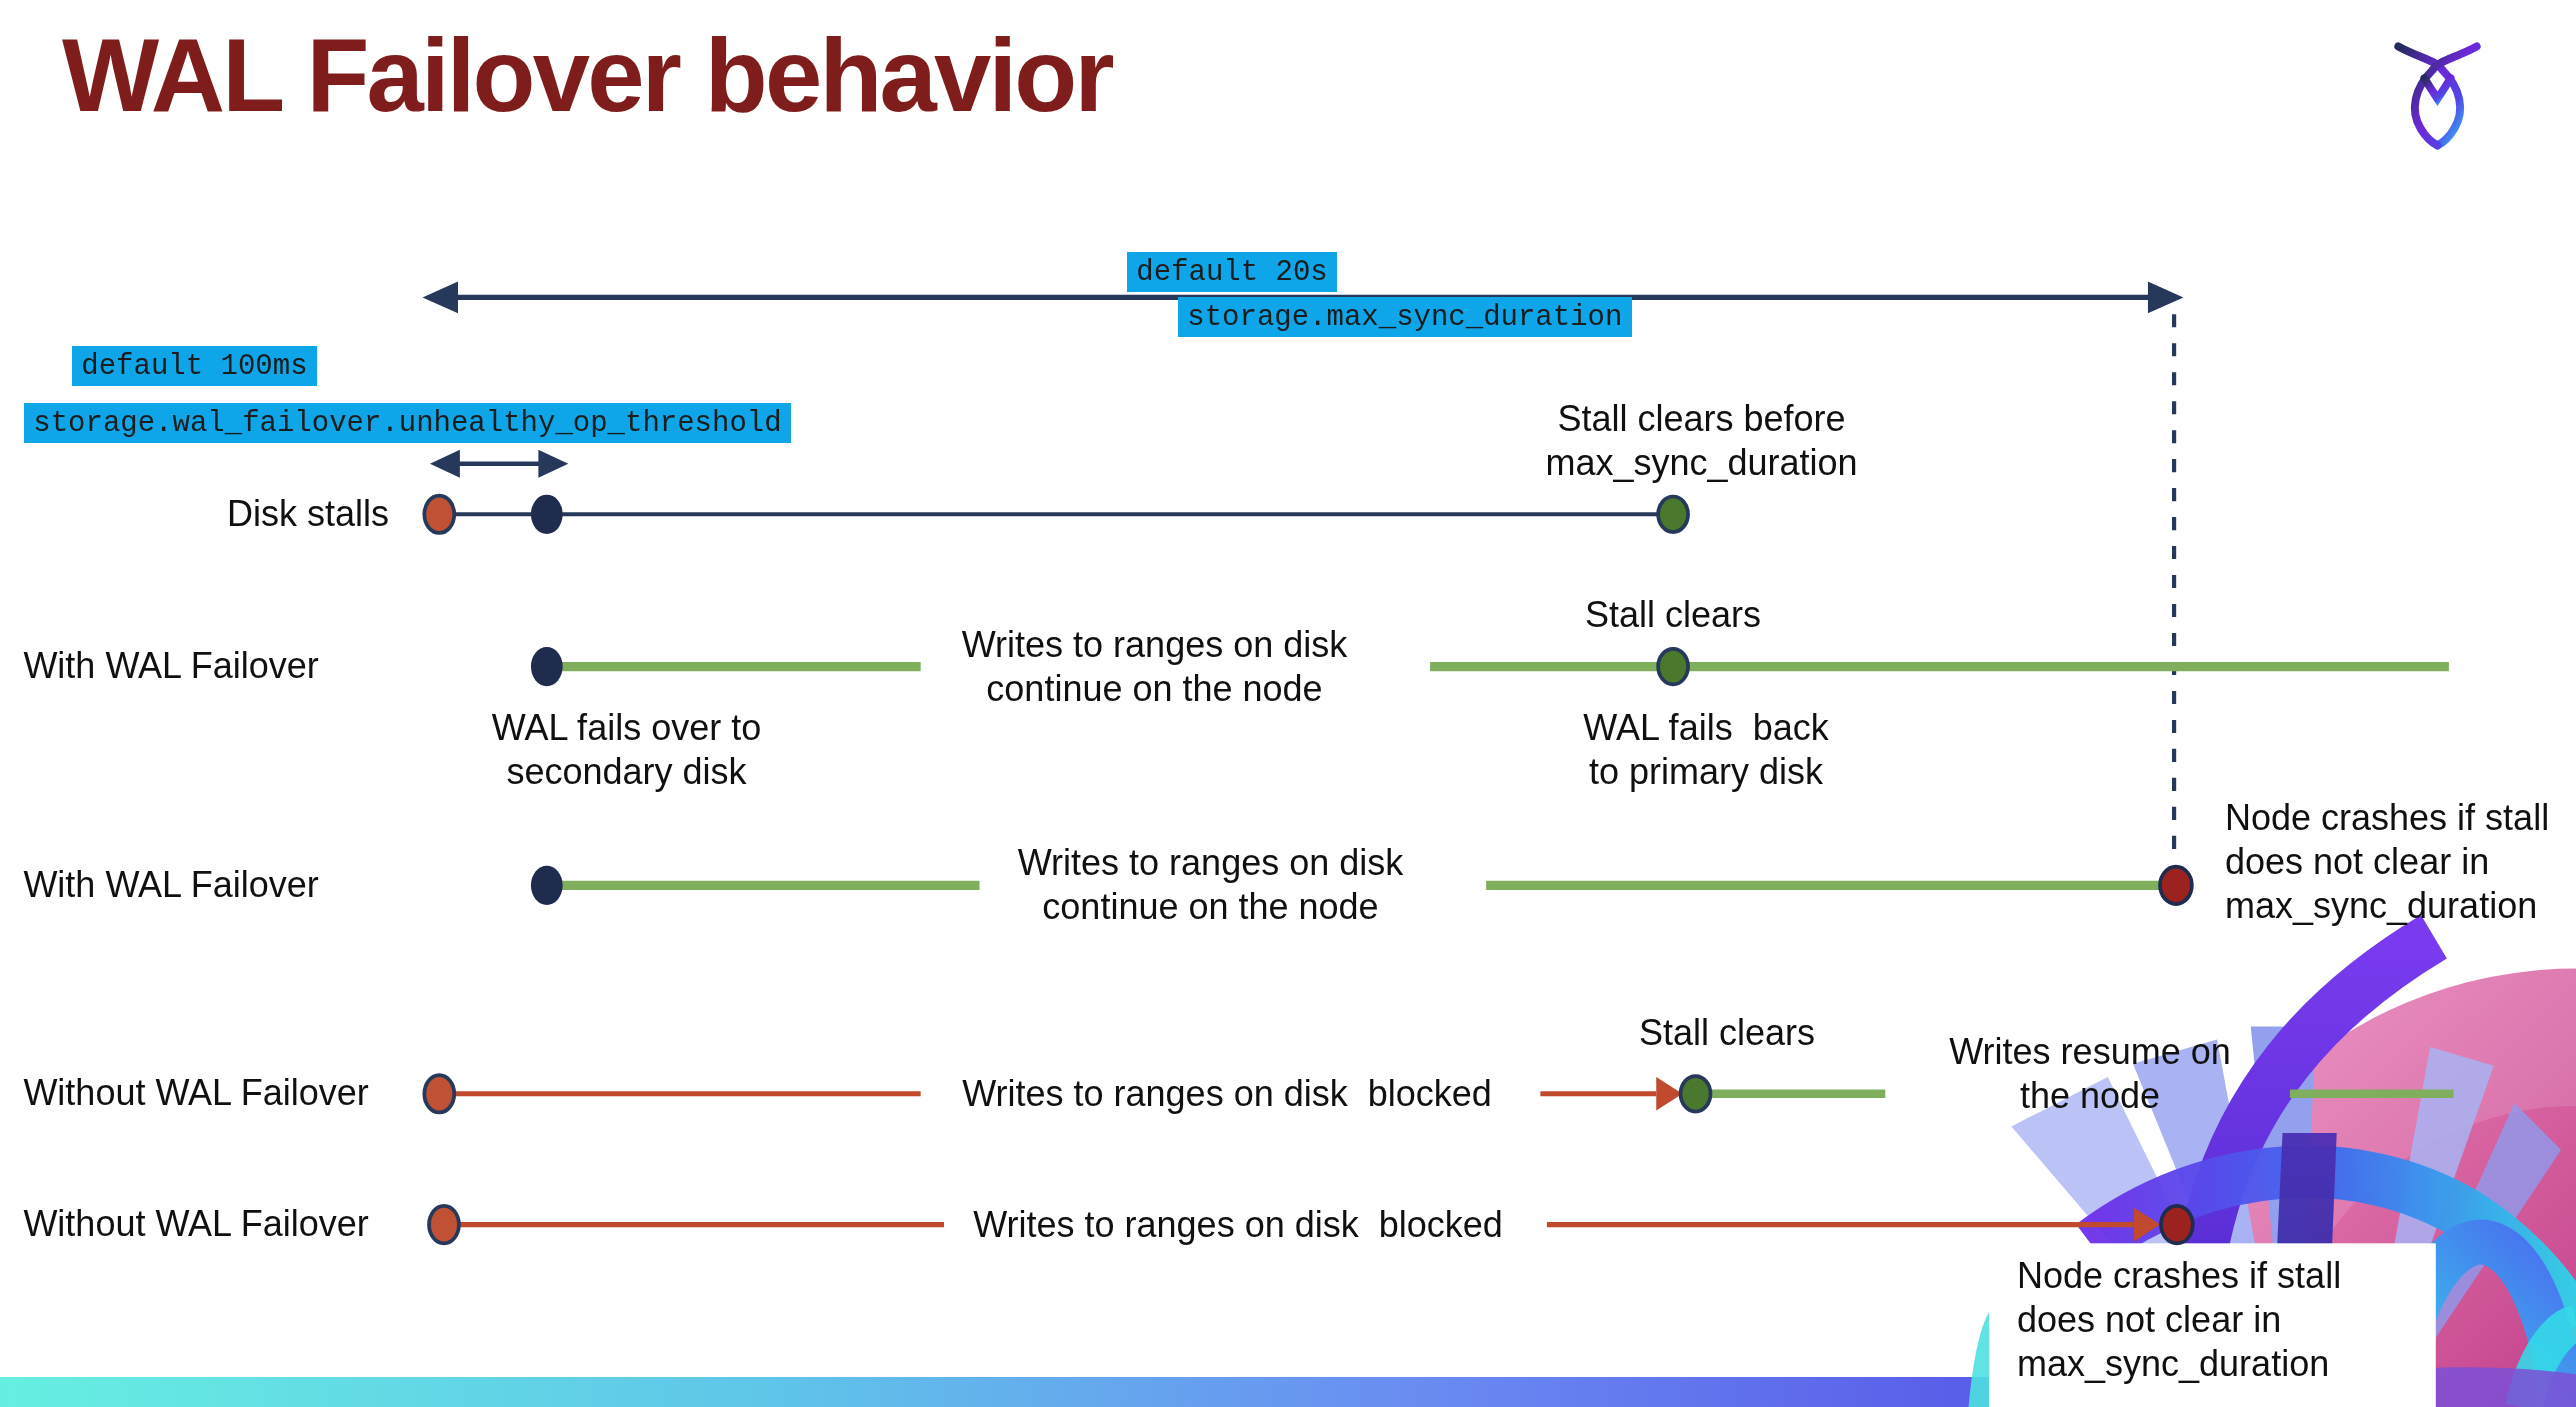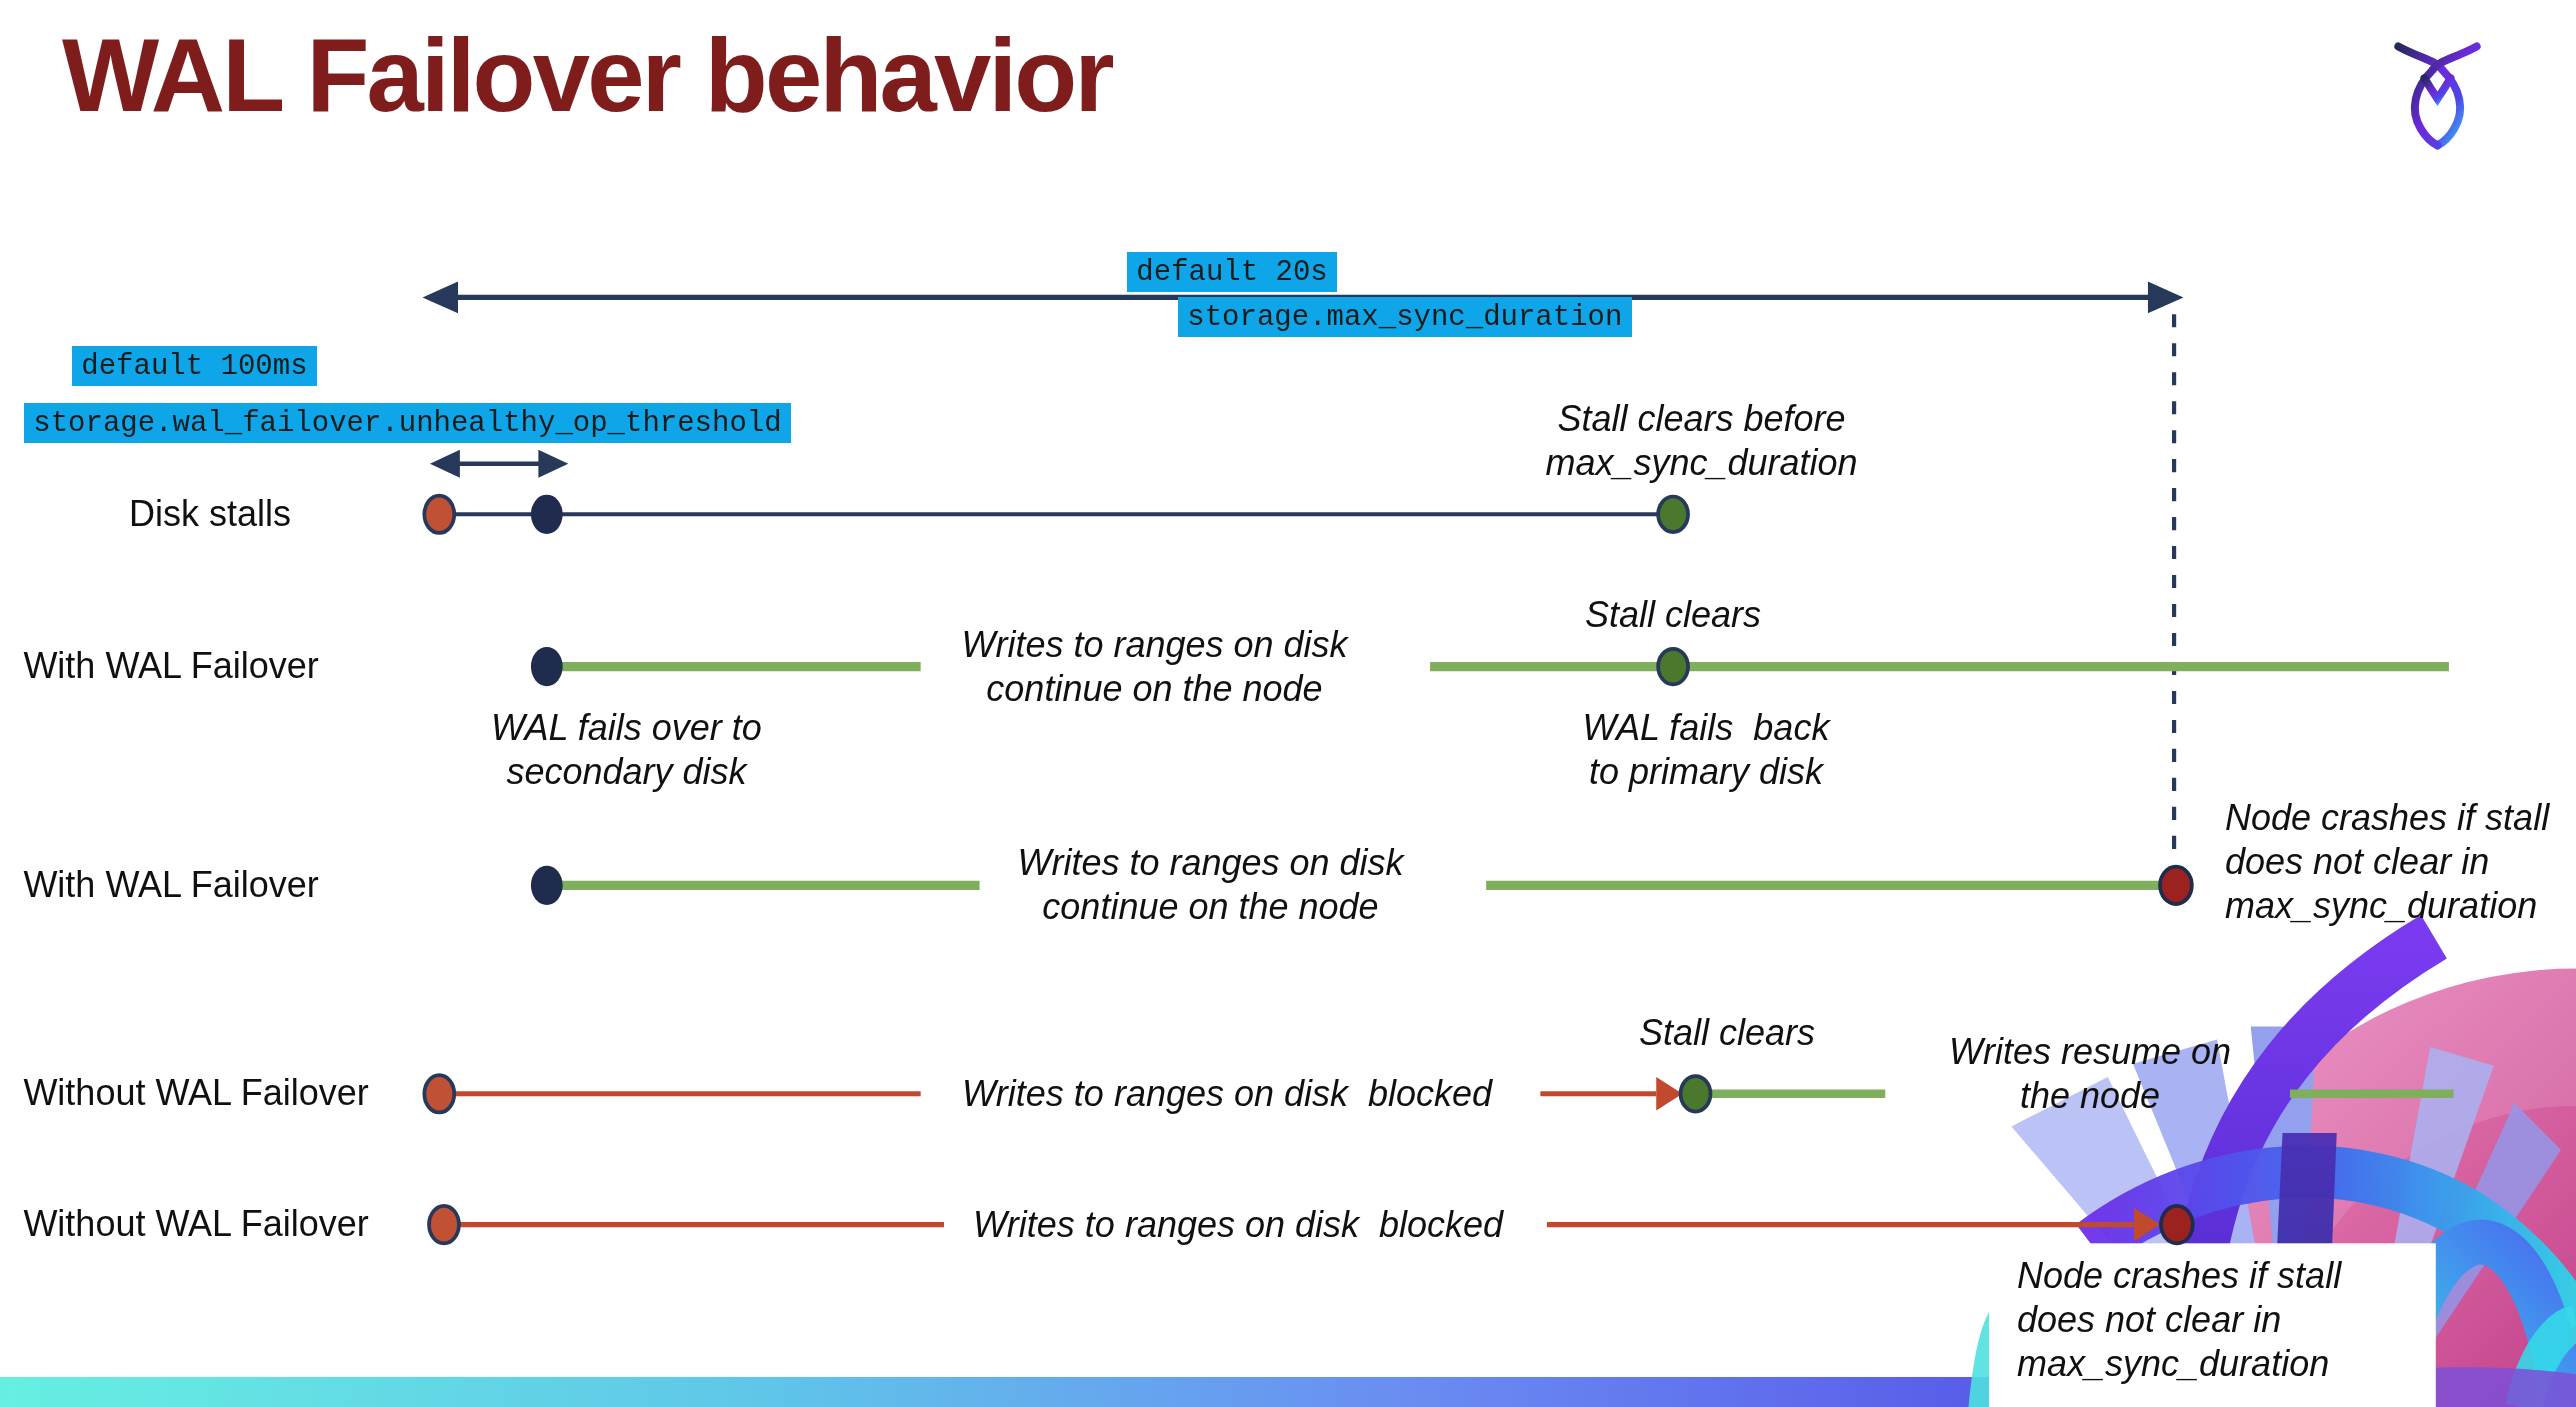--- a/index.html
+++ b/index.html
@@ -10,23 +10,23 @@
   svg.layer { position:absolute; left:0; top:0; }
   .title {
     position:absolute; left:62px; top:17px; font-size:103px; font-weight:bold;
     letter-spacing:-2.8px; color:#7f1d1d; white-space:pre;
   }
   .mono-chip {
     position:absolute; font-family:"Liberation Mono","DejaVu Sans Mono",monospace;
     font-size:29px; color:#1c1c1c; background:#0ea5e9; padding:3.7px 9.3px; white-space:pre;
   }
   .row-label { position:absolute; font-size:36px; color:#101010; white-space:pre; }
-  .note { position:absolute; font-size:36px; color:#101010; line-height:44px; white-space:pre-wrap;font-style:italic; }
+  .note { position:absolute; font-size:36px; color:#101010; line-height:44px; white-space:pre-wrap; }
   .center { text-align:center; }
-  .right { }
+  .right { text-align:right; }
   .logo { position:absolute; left:2386px; top:39px; }
 </style>
 </head>
 <body>
 
 <div class="stage">
 
   <svg class="layer" width="2576" height="1408" viewBox="0 0 2756 1506">
     <defs>
       <linearGradient id="barGrad" x1="0" y1="0" x2="1" y2="0">

